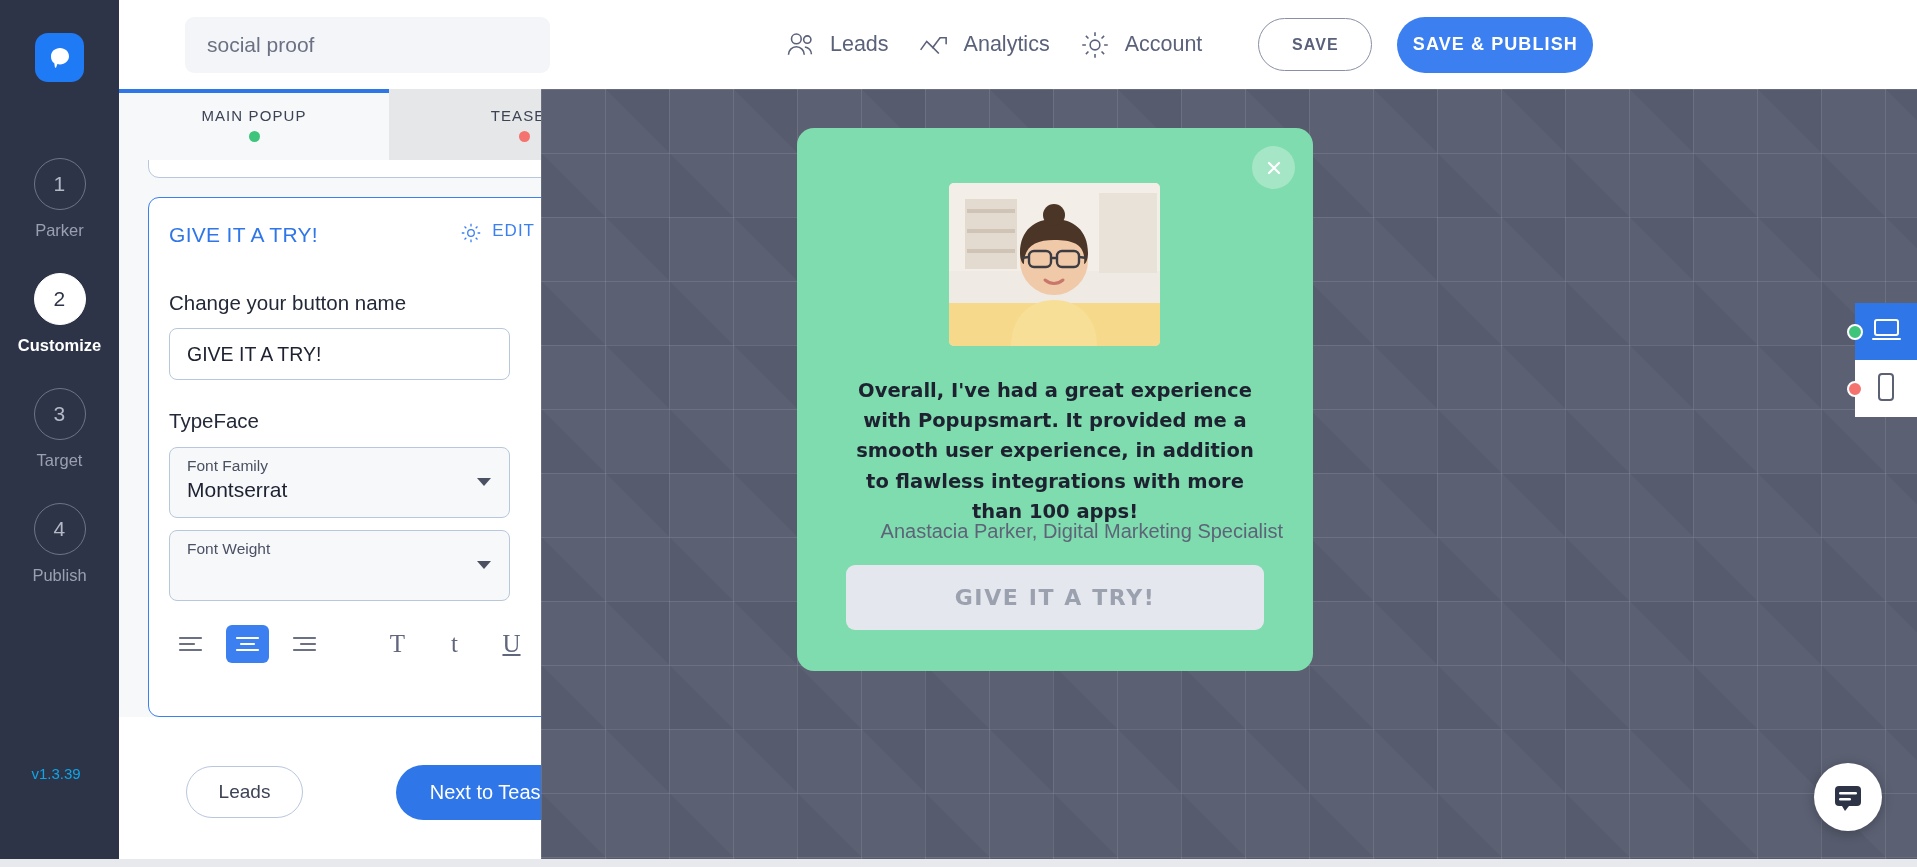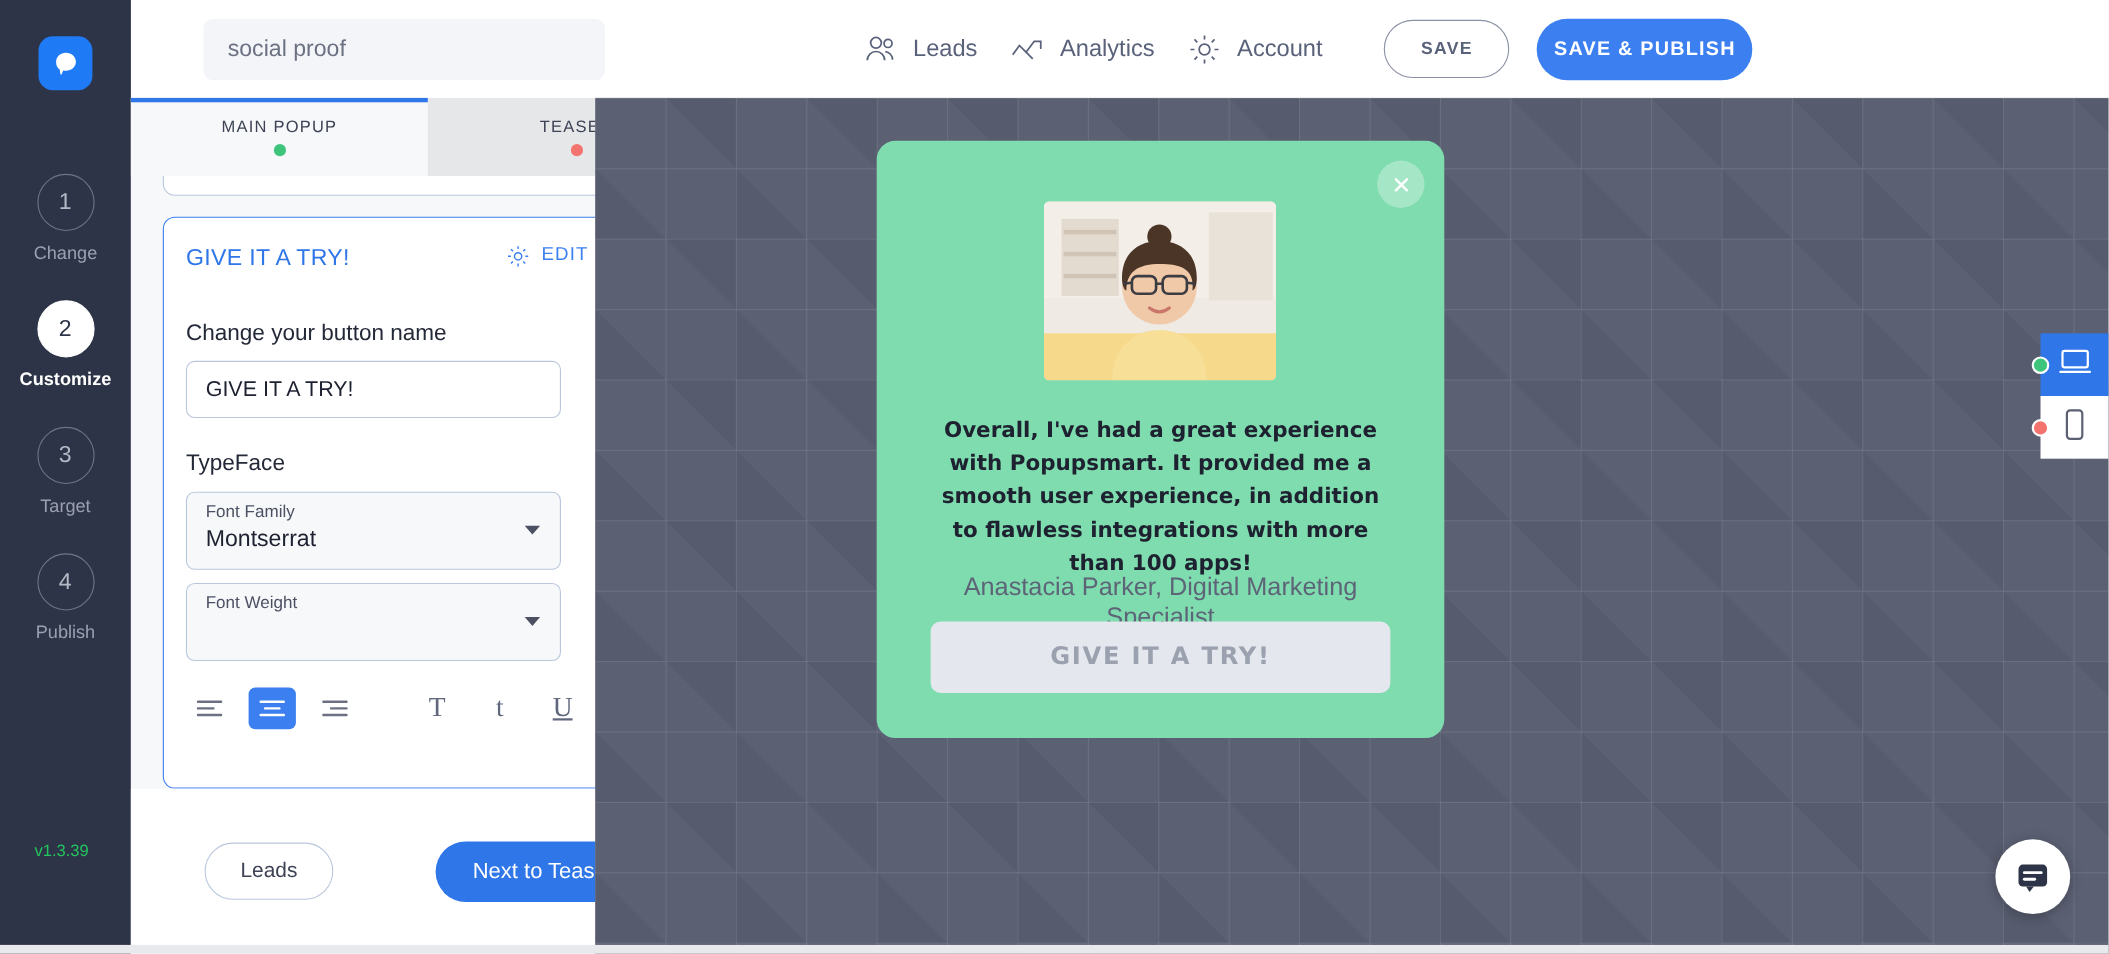--- a/index.html
+++ b/index.html
@@ -31,21 +31,21 @@
     width: 52px; height: 52px; border-radius: 50%;
     border: 1.5px solid #6d7489;
     display: flex; align-items: center; justify-content: center;
     font-size: 21px; color: #b4b9c6; letter-spacing: .5px;
   }
   .step-label { margin-top: 11px; font-size: 16.5px; color: #9aa0b0; }
   .step.active .step-circle { background: #ffffff; border-color: #ffffff; color: #2e3447; }
   .step.active .step-label { color: #ffffff; font-weight: bold; }
   .rail-version {
     position: absolute; left: 0; bottom: 85px; width: 112px;
-    text-align: center; font-size: 15px; color: #22c55e;
+    text-align: center; font-size: 15px; color: #0ea5e9;
   }
 
   
   .topbar {
     position: absolute; left: 119px; top: 0;
     width: 1798px; height: 89px;
     background: #ffffff;
     display: flex; align-items: center; margin-left: 40px;
   }
   .search-box {
@@ -204,21 +204,21 @@
     width: 211px; height: 163px; border-radius: 5px; overflow: hidden;
   }
   .popup-quote {
     position: absolute; left: 46px; top: 248px; width: 424px;
     text-align: center; font-size: 19.5px; font-weight: bold;
     line-height: 1.55; color: #1d2130;
     font-family: "DejaVu Sans", sans-serif;
   }
   .popup-author {
     position: absolute; left: 30px; top: 392px; width: 456px;
-    text-align: center; font-size: 23px; color: #5d6478;
+    text-align: right; font-size: 20px; color: #5d6478;
   }
   .popup-cta {
     position: absolute; left: 49px; top: 437px;
     width: 418px; height: 65px; border-radius: 9px;
     background: #e4e7ee;
     display: flex; align-items: center; justify-content: center;
     font-size: 22px; font-weight: bold; letter-spacing: 1.6px;
     color: #9ba1ae; cursor: pointer;
     font-family: "DejaVu Sans", sans-serif;
   }
@@ -260,21 +260,21 @@
   <div class="rail">
     <div class="rail-logo">
       <svg width="28" height="28" viewBox="0 0 28 28">
         <path d="M14 4c5 0 9 3.6 9 8.2 0 4.6-4 8.2-9 8.2-.9 0-1.8-.1-2.6-.3l-1.3 3.3c-.2.6-1.1.5-1.2-.1l-.6-4C5.9 17.8 5 15.2 5 12.2 5 7.6 9 4 14 4z" fill="#ffffff"></path>
       </svg>
     </div>
 
     <div class="steps">
       <div class="step">
         <div class="step-circle">1</div>
-        <div class="step-label">Change</div>
+        <div class="step-label">Parker</div>
       </div>
       <div class="step active">
         <div class="step-circle">2</div>
         <div class="step-label">Customize</div>
       </div>
       <div class="step">
         <div class="step-circle">3</div>
         <div class="step-label">Target</div>
       </div>
       <div class="step">

